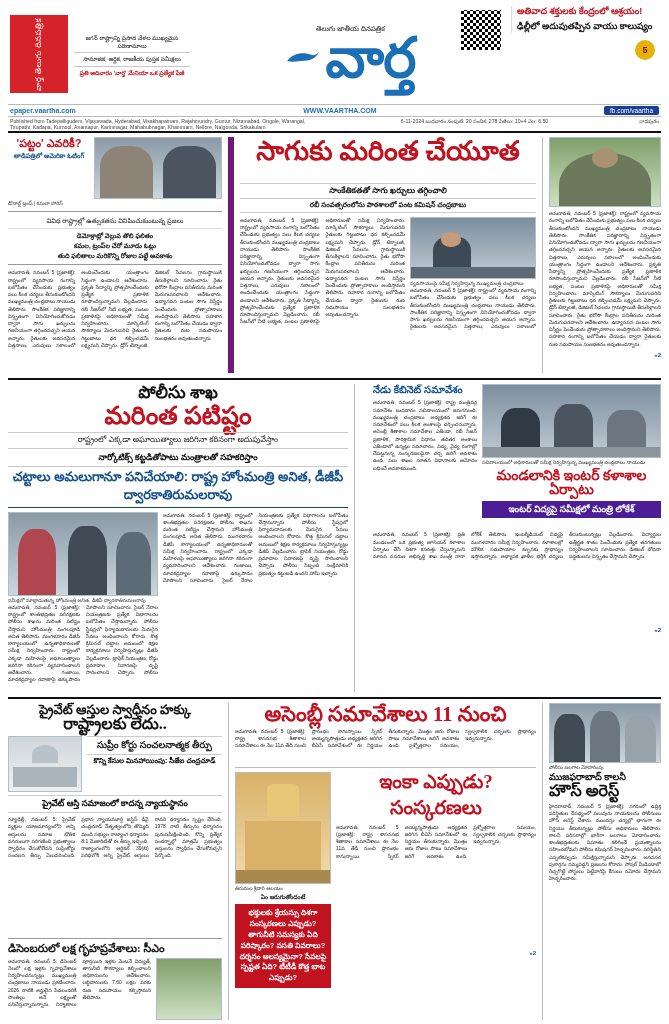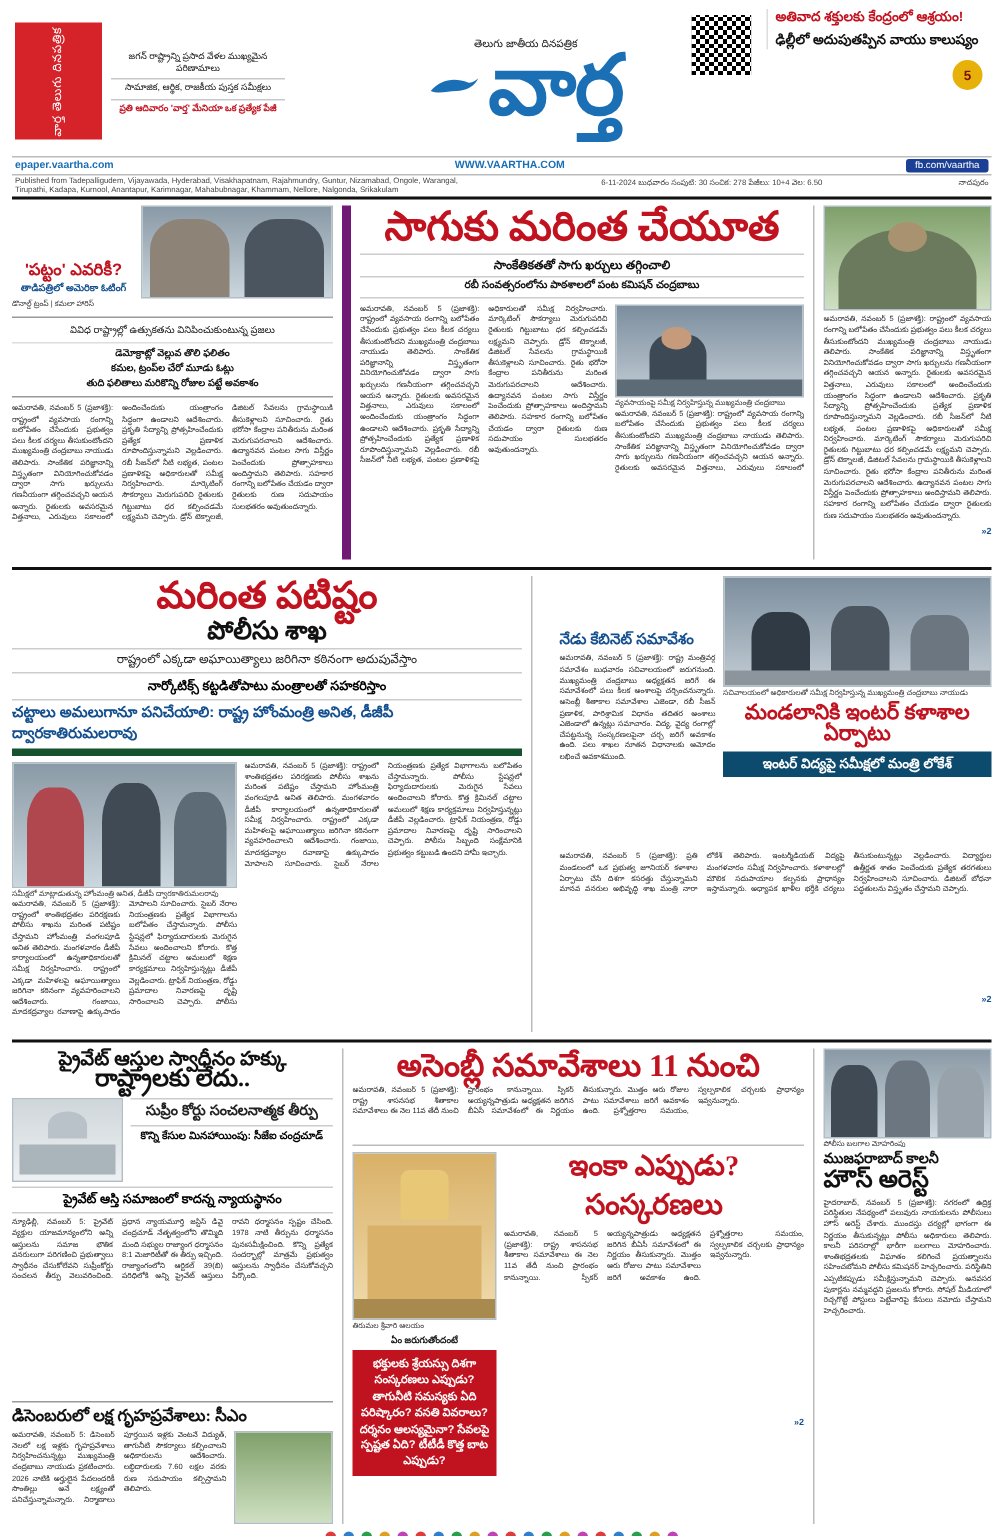--- a/index.html
+++ b/index.html
@@ -190,25 +190,24 @@
     hyphens: auto;
     overflow: hidden;
   }
   .bt2 { column-count: 2; }
   .bt3 { column-count: 3; }
   .bt4 { column-count: 4; }
 
   .kicker {
     font-size: 9px; font-weight: bold; color: #c1121f; text-align: center;
     line-height: 1.2;
-    margin-top: 37px;
   }
   .kicker.blue { color: #14508f; }
   .banner {
-    background: #0c4a6e; color: #fff; font-size: 9px; font-weight: bold;
+    background: #4c1d95; color: #fff; font-size: 9px; font-weight: bold;
     text-align: center; padding: 3px 2px; line-height: 1.2;
   }
   .q-box {
     background: #c1121f; color: #fff; padding: 4px 3px;
     font-size: 7.5px; line-height: 1.45; text-align: center; font-weight: bold;
   }
   .q-head {
     text-align: center; font-size: 6px; font-weight: bold; color: #111;
     padding: 2px 0;
   }
@@ -305,21 +304,21 @@
         <div style="border-top:1px solid #ddd;margin-top:2px;padding-top:2px;font-weight:bold">డెమోక్రాట్లో వెల్లువ తొలి ఫలితం</div>
         <div style="font-weight:bold">కమల, ట్రంప్‌ల చేరో మూడు ఓట్లు</div>
         <div style="font-weight:bold">తుది ఫలితాలు మరికొన్ని రోజుల పట్టే అవకాశం</div>
       </div>
       <div class="rule-b"></div>
       <div class="body-text bt3" style="height:104px">అమరావతి, నవంబర్ 5 (ప్రజాశక్తి): రాష్ట్రంలో వ్యవసాయ రంగాన్ని బలోపేతం చేసేందుకు ప్రభుత్వం పలు కీలక చర్యలు తీసుకుంటోందని ముఖ్యమంత్రి చంద్రబాబు నాయుడు తెలిపారు. సాంకేతిక పరిజ్ఞానాన్ని విస్తృతంగా వినియోగించుకోవడం ద్వారా సాగు ఖర్చులను గణనీయంగా తగ్గించవచ్చని ఆయన అన్నారు. రైతులకు అవసరమైన విత్తనాలు, ఎరువులు సకాలంలో అందించేందుకు యంత్రాంగం సిద్ధంగా ఉండాలని ఆదేశించారు. ప్రకృతి సేద్యాన్ని ప్రోత్సహించేందుకు ప్రత్యేక ప్రణాళిక రూపొందిస్తున్నామని వెల్లడించారు. రబీ సీజన్‌లో నీటి లభ్యత, పంటల ప్రణాళికపై అధికారులతో సమీక్ష నిర్వహించారు. మార్కెటింగ్ సౌకర్యాలు మెరుగుపరిచి రైతులకు గిట్టుబాటు ధర కల్పించడమే లక్ష్యమని చెప్పారు. డ్రోన్ టెక్నాలజీ, డిజిటల్ సేవలను గ్రామస్థాయికి తీసుకెళ్లాలని సూచించారు. రైతు భరోసా కేంద్రాల పనితీరును మరింత మెరుగుపరచాలని ఆదేశించారు. ఉద్యానవన పంటల సాగు విస్తీర్ణం పెంచేందుకు ప్రోత్సాహకాలు అందిస్తామని తెలిపారు. సహకార రంగాన్ని బలోపేతం చేయడం ద్వారా రైతులకు రుణ సదుపాయం సులభతరం అవుతుందన్నారు.</div>
     </div>
 
     <div class="col c2" style="border-left:6px solid #701a75;border-right:1px solid #bbb;padding:0 6px">
       <div class="hl-big hl-red" style="font-size:27px">సాగుకు మరింత చేయూత</div>
-      <div style="text-align:center;font-size:8px;font-weight:bold;color:#111;margin-top:4px;line-height:1.5">
+      <div style="text-align:center;font-size:8px;font-weight:bold;color:#111;margin-top:18px;line-height:1.5">
         <div style="border-top:1px solid #ccc;border-bottom:1px solid #ccc;padding:1px 0">సాంకేతికతతో సాగు ఖర్చులు తగ్గించాలి</div>
         <div style="border-bottom:1px solid #ccc;padding:1px 0;font-size:7px">రబీ సంవత్సరంలోను పాఠశాలలో పంట కమిషన్ చంద్రబాబు</div>
       </div>
       <div style="display:flex;gap:5px;margin-top:4px">
         <div class="body-text bt2" style="flex:1;height:120px">అమరావతి, నవంబర్ 5 (ప్రజాశక్తి): రాష్ట్రంలో వ్యవసాయ రంగాన్ని బలోపేతం చేసేందుకు ప్రభుత్వం పలు కీలక చర్యలు తీసుకుంటోందని ముఖ్యమంత్రి చంద్రబాబు నాయుడు తెలిపారు. సాంకేతిక పరిజ్ఞానాన్ని విస్తృతంగా వినియోగించుకోవడం ద్వారా సాగు ఖర్చులను గణనీయంగా తగ్గించవచ్చని ఆయన అన్నారు. రైతులకు అవసరమైన విత్తనాలు, ఎరువులు సకాలంలో అందించేందుకు యంత్రాంగం సిద్ధంగా ఉండాలని ఆదేశించారు. ప్రకృతి సేద్యాన్ని ప్రోత్సహించేందుకు ప్రత్యేక ప్రణాళిక రూపొందిస్తున్నామని వెల్లడించారు. రబీ సీజన్‌లో నీటి లభ్యత, పంటల ప్రణాళికపై అధికారులతో సమీక్ష నిర్వహించారు. మార్కెటింగ్ సౌకర్యాలు మెరుగుపరిచి రైతులకు గిట్టుబాటు ధర కల్పించడమే లక్ష్యమని చెప్పారు. డ్రోన్ టెక్నాలజీ, డిజిటల్ సేవలను గ్రామస్థాయికి తీసుకెళ్లాలని సూచించారు. రైతు భరోసా కేంద్రాల పనితీరును మరింత మెరుగుపరచాలని ఆదేశించారు. ఉద్యానవన పంటల సాగు విస్తీర్ణం పెంచేందుకు ప్రోత్సాహకాలు అందిస్తామని తెలిపారు. సహకార రంగాన్ని బలోపేతం చేయడం ద్వారా రైతులకు రుణ సదుపాయం సులభతరం అవుతుందన్నారు.</div>
         <div style="width:126px">
           <div class="photo room" style="height:62px">
             <div style="position:absolute;left:18%;bottom:6%;width:30%;height:62%;background:#3d4a56;border-radius:36% 36% 0 0"></div>
             <div style="position:absolute;left:24%;bottom:52%;width:16%;height:24%;background:#c69b7b;border-radius:50%"></div>
             <div style="position:absolute;left:0;bottom:0;width:100%;height:18%;background:#5d6b76"></div>
@@ -338,25 +337,25 @@
       <div class="body-text" style="height:142px;margin-top:3px">అమరావతి, నవంబర్ 5 (ప్రజాశక్తి): రాష్ట్రంలో వ్యవసాయ రంగాన్ని బలోపేతం చేసేందుకు ప్రభుత్వం పలు కీలక చర్యలు తీసుకుంటోందని ముఖ్యమంత్రి చంద్రబాబు నాయుడు తెలిపారు. సాంకేతిక పరిజ్ఞానాన్ని విస్తృతంగా వినియోగించుకోవడం ద్వారా సాగు ఖర్చులను గణనీయంగా తగ్గించవచ్చని ఆయన అన్నారు. రైతులకు అవసరమైన విత్తనాలు, ఎరువులు సకాలంలో అందించేందుకు యంత్రాంగం సిద్ధంగా ఉండాలని ఆదేశించారు. ప్రకృతి సేద్యాన్ని ప్రోత్సహించేందుకు ప్రత్యేక ప్రణాళిక రూపొందిస్తున్నామని వెల్లడించారు. రబీ సీజన్‌లో నీటి లభ్యత, పంటల ప్రణాళికపై అధికారులతో సమీక్ష నిర్వహించారు. మార్కెటింగ్ సౌకర్యాలు మెరుగుపరిచి రైతులకు గిట్టుబాటు ధర కల్పించడమే లక్ష్యమని చెప్పారు. డ్రోన్ టెక్నాలజీ, డిజిటల్ సేవలను గ్రామస్థాయికి తీసుకెళ్లాలని సూచించారు. రైతు భరోసా కేంద్రాల పనితీరును మరింత మెరుగుపరచాలని ఆదేశించారు. ఉద్యానవన పంటల సాగు విస్తీర్ణం పెంచేందుకు ప్రోత్సాహకాలు అందిస్తామని తెలిపారు. సహకార రంగాన్ని బలోపేతం చేయడం ద్వారా రైతులకు రుణ సదుపాయం సులభతరం అవుతుందన్నారు.</div>
       <div class="more"></div>
     </div>
   </div>
 
   <div class="rule-t" style="border-top:2px solid #111;margin:5px 0 4px 0"></div>
 
   <div class="cols">
 
     <div class="col" style="width:340px">
+      <div class="hl-big" style="font-size:17px">పోలీసు శాఖ</div>
       <div class="hl-big hl-red" style="font-size:25px;margin-top:1px">మరింత పటిష్టం</div>
-      <div class="hl-big" style="font-size:17px">పోలీసు శాఖ</div>
       <div class="sub">రాష్ట్రంలో ఎక్కడా అఘాయిత్యాలు జరిగినా కఠినంగా అదుపువేస్తాం</div>
       <div style="text-align:center;font-size:8.5px;font-weight:bold;border-bottom:1px solid #ccc;padding-bottom:2px">నార్కోటిక్స్ కట్టడితోపాటు మంత్రాలతో సహకరిస్తాం</div>
-      <div style="text-align:left;font-size:10px;font-weight:bold;color:#14508f;padding:2px 0;border-bottom:5px solid #14532d">చట్టాలు అమలుగానూ పనిచేయాలి: రాష్ట్ర హోంమంత్రి అనిత, డీజీపీ ద్వారకాతిరుమలరావు</div>
+      <div style="text-align:center;font-size:13px;font-weight:bold;color:#14508f;padding:2px 0;border-bottom:1px solid #14532d">చట్టాలు అమలుగానూ పనిచేయాలి: రాష్ట్ర హోంమంత్రి అనిత, డీజీపీ ద్వారకాతిరుమలరావు</div>
       <div style="display:flex;gap:5px;margin-top:4px">
         <div style="width:150px">
           <div class="photo people" style="height:84px">
             <div style="position:absolute;left:6%;bottom:0;width:26%;height:80%;background:#b0474f;border-radius:38% 38% 0 0"></div>
             <div style="position:absolute;left:40%;bottom:0;width:26%;height:84%;background:#3f4a55;border-radius:38% 38% 0 0"></div>
             <div style="position:absolute;left:72%;bottom:0;width:24%;height:76%;background:#5d6b76;border-radius:38% 38% 0 0"></div>
           </div>
           <div class="cap">సమీక్షలో మాట్లాడుతున్న హోంమంత్రి అనిత, డీజీపీ ద్వారకాతిరుమలరావు</div>
           <div class="body-text bt2" style="height:86px">అమరావతి, నవంబర్ 5 (ప్రజాశక్తి): రాష్ట్రంలో శాంతిభద్రతల పరిరక్షణకు పోలీసు శాఖను మరింత పటిష్టం చేస్తామని హోంమంత్రి వంగలపూడి అనిత తెలిపారు. మంగళవారం డీజీపీ కార్యాలయంలో ఉన్నతాధికారులతో సమీక్ష నిర్వహించారు. రాష్ట్రంలో ఎక్కడా మహిళలపై అఘాయిత్యాలు జరిగినా కఠినంగా వ్యవహరించాలని ఆదేశించారు. గంజాయి, మాదకద్రవ్యాల రవాణాపై ఉక్కుపాదం మోపాలని సూచించారు. సైబర్ నేరాల నియంత్రణకు ప్రత్యేక విభాగాలను బలోపేతం చేస్తామన్నారు. పోలీసు స్టేషన్లలో ఫిర్యాదుదారులకు మెరుగైన సేవలు అందించాలని కోరారు. కొత్త క్రిమినల్ చట్టాల అమలులో శిక్షణ కార్యక్రమాలు నిర్వహిస్తున్నట్లు డీజీపీ వెల్లడించారు. ట్రాఫిక్ నియంత్రణ, రోడ్డు ప్రమాదాల నివారణపై దృష్టి సారించాలని చెప్పారు. పోలీసు సిబ్బంది సంక్షేమానికి ప్రభుత్వం కట్టుబడి ఉందని హామీ ఇచ్చారు.</div>
         </div>

